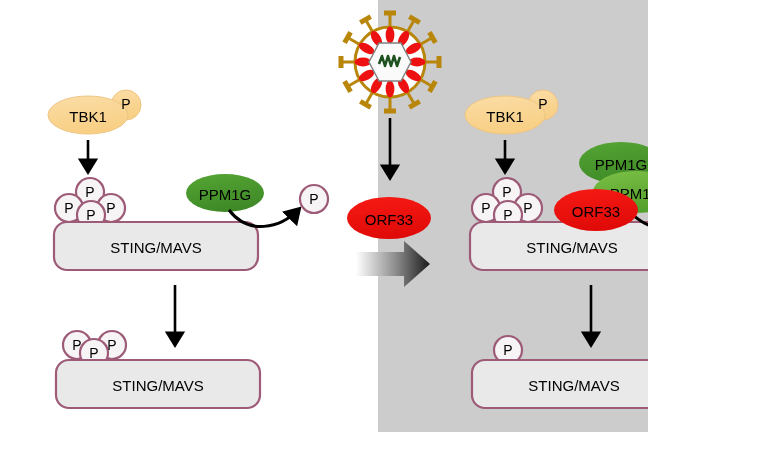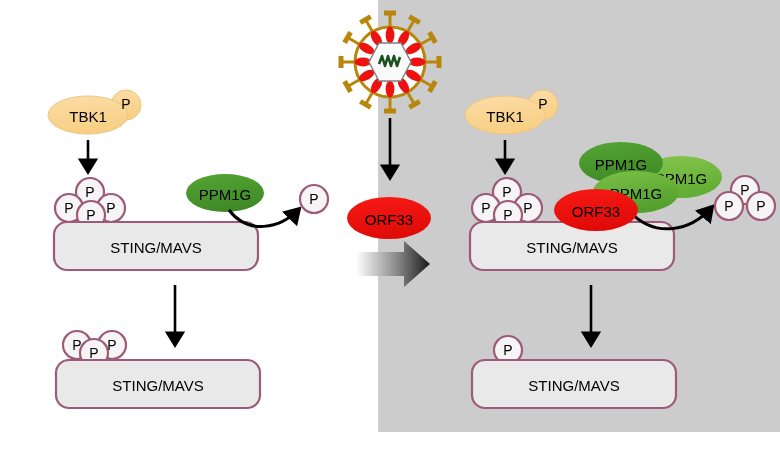--- a/index.html
+++ b/index.html
@@ -2,21 +2,21 @@
 <html><head>
 <meta charset="utf-8">
 <style>
   html, body {
     margin: 0;
     padding: 0;
     background: #ffffff;
   }
   #stage {
     position: relative;
-    width: 780px;
+    width: 648px;
     height: 470px;
     background: #ffffff;
     overflow: hidden;
     font-family: "Liberation Sans", sans-serif;
   }
   #stage svg {
     display: block;
   }
   .lbl {
     font-family: "Liberation Sans", sans-serif;

